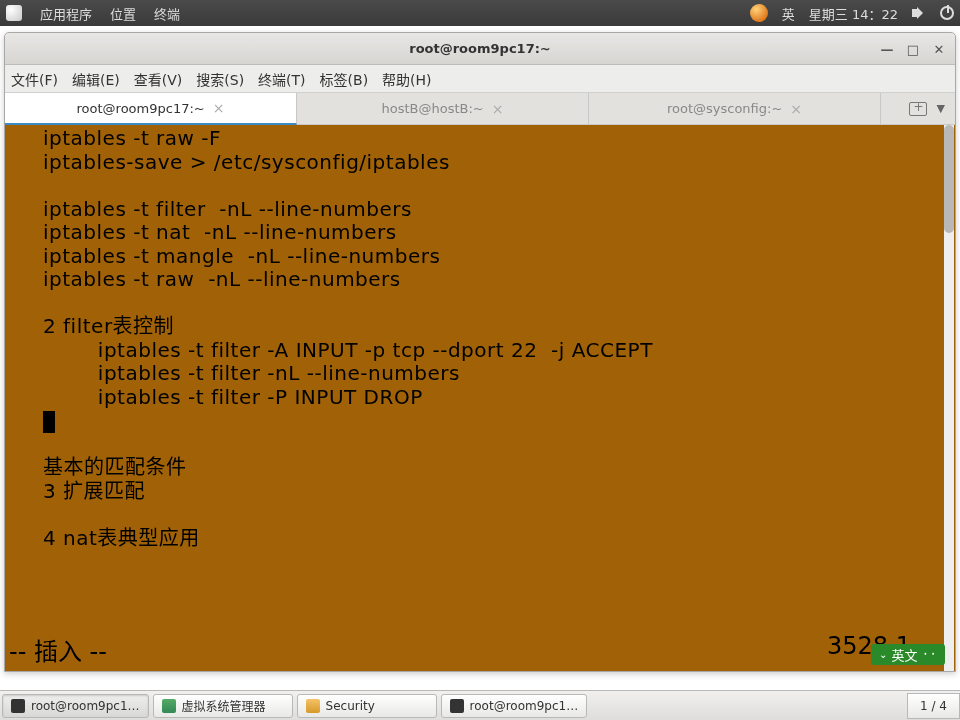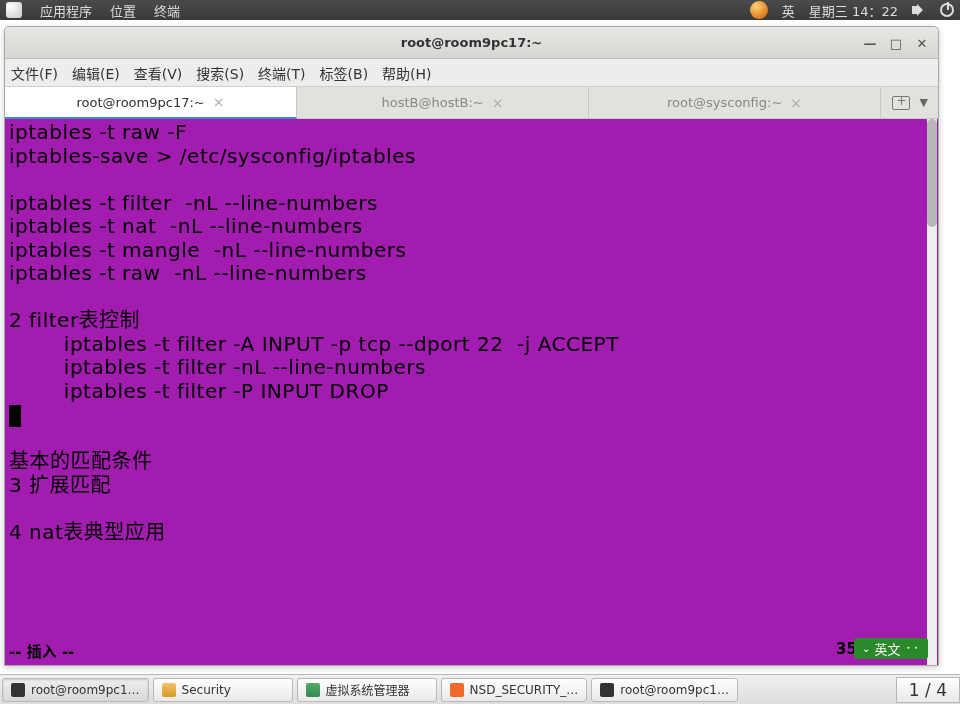--- a/index.html
+++ b/index.html
@@ -1,69 +1,69 @@
 <!DOCTYPE html>
 <html><head>
 <meta charset="utf-8">
 <style>
 * { margin:0; padding:0; box-sizing:border-box; font-family:"DejaVu Sans","Noto Sans CJK SC",sans-serif; }
 body { width:960px; height:720px; background:#fff; overflow:hidden; position:relative; }
 
 
-.top-panel { height:20px; background:linear-gradient(#4a4a4a,#3a3a3a); color:#ddd; display:flex; align-items:center; font-size:13px; padding:0 6px; }
+.top-panel { height:26px; background:linear-gradient(#4a4a4a,#3a3a3a); color:#ddd; display:flex; align-items:center; font-size:13px; padding:0 6px; }
 .top-panel .tp-left { display:flex; align-items:center; gap:18px; }
 .top-panel .tp-right { margin-left:auto; display:flex; align-items:center; gap:14px; }
 .gnome-icon{ width:16px; height:16px; background:radial-gradient(circle at 30% 30%,#fff,#c8c8c8); border-radius:3px; display:inline-block; }
 .orange-ball{ width:18px; height:18px; border-radius:50%; background:radial-gradient(circle at 35% 30%,#ffd27a,#e07b1e 70%); display:inline-block; }
 .speaker-icon{ width:14px; height:12px; position:relative; display:inline-block; }
 .speaker-icon::before{content:"";position:absolute;left:0;top:2px;width:5px;height:8px;background:#ddd;}
 .speaker-icon::after{content:"";position:absolute;left:5px;top:0;border-top:6px solid transparent;border-bottom:6px solid transparent;border-left:6px solid #ddd;}
 .power-icon{ width:14px;height:14px;border:2px solid #ddd;border-radius:50%;position:relative;display:inline-block;}
 .power-icon::after{content:"";position:absolute;left:5px;top:-3px;width:2px;height:8px;background:#ddd;}
 
 
-.window { margin:6px 21px 0 4px; background:#f2f1f0; border:1px solid #a8a8a8; border-radius:5px 5px 0 0; box-shadow:0 2px 6px rgba(0,0,0,0.2); height:640px; display:flex; flex-direction:column; }
+.window { margin:6px 4px 0 4px; background:#f2f1f0; border:1px solid #a8a8a8; border-radius:5px 5px 0 0; box-shadow:0 2px 6px rgba(0,0,0,0.2); height:640px; display:flex; flex-direction:column; }
 .titlebar { height:32px; background:linear-gradient(#e8e7e5,#d6d5d2); border-bottom:1px solid #bcbcbc; display:flex; align-items:center; justify-content:center; position:relative; font-size:13px; color:#333; font-weight:bold; border-radius:5px 5px 0 0;}
 .titlebar .win-btns{ position:absolute; right:6px; top:6px; display:flex; gap:6px;}
 .win-btn{ width:20px;height:20px; display:flex;align-items:center;justify-content:center; font-size:13px; color:#555;}
 .menubar { height:28px; background:#ededeb; border-bottom:1px solid #d0d0d0; display:flex; align-items:center; font-size:14px; color:#333; padding:10px 6px; gap:14px;}
 .tabbar { height:32px; background:#e2e1de; border-bottom:1px solid #c8c8c8; display:flex; align-items:stretch;}
 .tab { flex:1; max-width:292px; display:flex;align-items:center;justify-content:center; font-size:13px; color:#888; border-right:1px solid #c8c8c8; position:relative; gap:8px;}
 .tab.active { background:#fff; color:#333; border-bottom:2px solid #3b8ac4; margin-bottom:-1px;}
 .tab .close-x{ color:#aaa; font-size:14px;}
 .tab-extras{ margin-left:auto; display:flex; align-items:center; gap:10px; padding:0 10px; color:#666;}
 .newtab-icon{ width:18px; height:14px; border:1.5px solid #777; border-radius:2px; position:relative;}
 .newtab-icon::after{content:"+"; position:absolute; top:-3px; left:4px; font-size:12px; color:#777;}
 .dropdown-arrow{ font-size:11px; color:#666;}
 
 
-.termwrap{ flex:1; background:#a21caf; position:relative; overflow:hidden;}
+.termwrap{ flex:1; background:#a16207; position:relative; overflow:hidden;padding-left:34px;}
 .term{ padding:2px 4px; font-family:"DejaVu Sans Mono","Noto Sans Mono CJK SC",monospace; font-size:20px; line-height:23.5px; color:#000; white-space:pre; letter-spacing:0.5px;}
 .cursor-blk{ display:inline-block; width:12px; height:22px; background:#000; vertical-align:bottom;}
 .scrollbar{ position:absolute; right:1px; top:0; width:10px; height:100%; background:#eee;}
 .scrollbar-thumb{ position:absolute; right:1px; top:0; width:10px; height:108px; background:#b8b8b8; border-radius:5px;}
 
 
-.statusline{ position:absolute; bottom:0; left:0; right:0; padding:0 4px 4px 4px; display:flex; font-family:"DejaVu Sans Mono","Noto Sans Mono CJK SC",monospace; font-size:15px; font-weight:bold;}
+.statusline{ position:absolute; bottom:0; left:0; right:0; padding:0 4px 4px 4px; display:flex; font-family:"DejaVu Sans Mono","Noto Sans Mono CJK SC",monospace; font-size:24px; font-weight:normal;}
 .statusline .sl-mode{ }
 .statusline .sl-pos{ margin-left:auto; margin-right:40px;}
 .ime-badge{ position:absolute; right:10px; bottom:6px; background:#2a8a2a; color:#fff; font-size:13px; padding:1px 8px; border-radius:3px; display:flex; align-items:center; gap:4px;}
 .ime-badge .arrow{font-size:10px;}
 
 
-.taskbar{ position:absolute; left:0; right:0; bottom:16px; height:30px; background:linear-gradient(#f1f0ee,#dedddb); border-top:1px solid #b8b8b8; display:flex; align-items:center; font-size:12px; color:#333;}
+.taskbar{ position:absolute; left:0; right:0; bottom:0; height:30px; background:linear-gradient(#f1f0ee,#dedddb); border-top:1px solid #b8b8b8; display:flex; align-items:center; font-size:12px; color:#333;}
 .task{ height:24px; margin:0 2px; padding:0 8px; background:linear-gradient(#fff,#e8e8e6); border:1px solid #b8b8b8; border-radius:3px; display:flex; align-items:center; gap:6px; min-width:140px; max-width:150px;}
 .task.active{ background:linear-gradient(#eee,#d8d8d6); box-shadow:inset 0 1px 2px rgba(0,0,0,0.15);}
 .task-ico{ width:14px; height:14px; border-radius:2px; display:inline-block;}
 .ico-term{ background:#333;}
 .ico-vm{ background:linear-gradient(#5a6,#385);}
 .ico-folder{ background:linear-gradient(#f5c268,#d69a2a);}
 .ico-wps{ background:#f06a2a;}
 .ico-qt{ background:linear-gradient(#6a8,#486);}
-.workspace{ margin-left:auto; height:24px; padding:12px 12px; background:linear-gradient(#fff,#e8e8e6); border:1px solid #b8b8b8; border-left:1px solid #b8b8b8; display:flex; align-items:center; font-size:17px;}
+.workspace{ margin-left:auto; height:24px; padding:12px 12px; background:linear-gradient(#fff,#e8e8e6); border:1px solid #b8b8b8; border-left:1px solid #b8b8b8; display:flex; align-items:center; font-size:12px;}
 .ellip{white-space:nowrap; overflow:hidden; text-overflow:ellipsis; max-width:110px;}
 </style>
 </head>
 <body>
 
 <div class="top-panel">
   <div class="tp-left">
     <span class="gnome-icon"></span>
     <span>应用程序</span>
     <span>位置</span>
@@ -149,29 +149,25 @@
     </div>
   </div>
 </div>
 
 <div class="taskbar">
   <div class="task active">
     <span class="task-ico ico-term"></span>
     <span class="ellip">root@room9pc1…</span>
   </div>
   <div class="task">
-    <span class="task-ico ico-folder"></span>
-    <span class="ellip">Security</span>
-  </div>
-  <div class="task">
     <span class="task-ico ico-vm"></span>
     <span class="ellip">虚拟系统管理器</span>
   </div>
   <div class="task">
-    <span class="task-ico ico-wps"></span>
-    <span class="ellip">NSD_SECURITY_…</span>
+    <span class="task-ico ico-folder"></span>
+    <span class="ellip">Security</span>
   </div>
   <div class="task">
     <span class="task-ico ico-term"></span>
     <span class="ellip">root@room9pc1…</span>
   </div>
   <div class="workspace">1 / 4</div>
 </div>
 
 </body></html>

